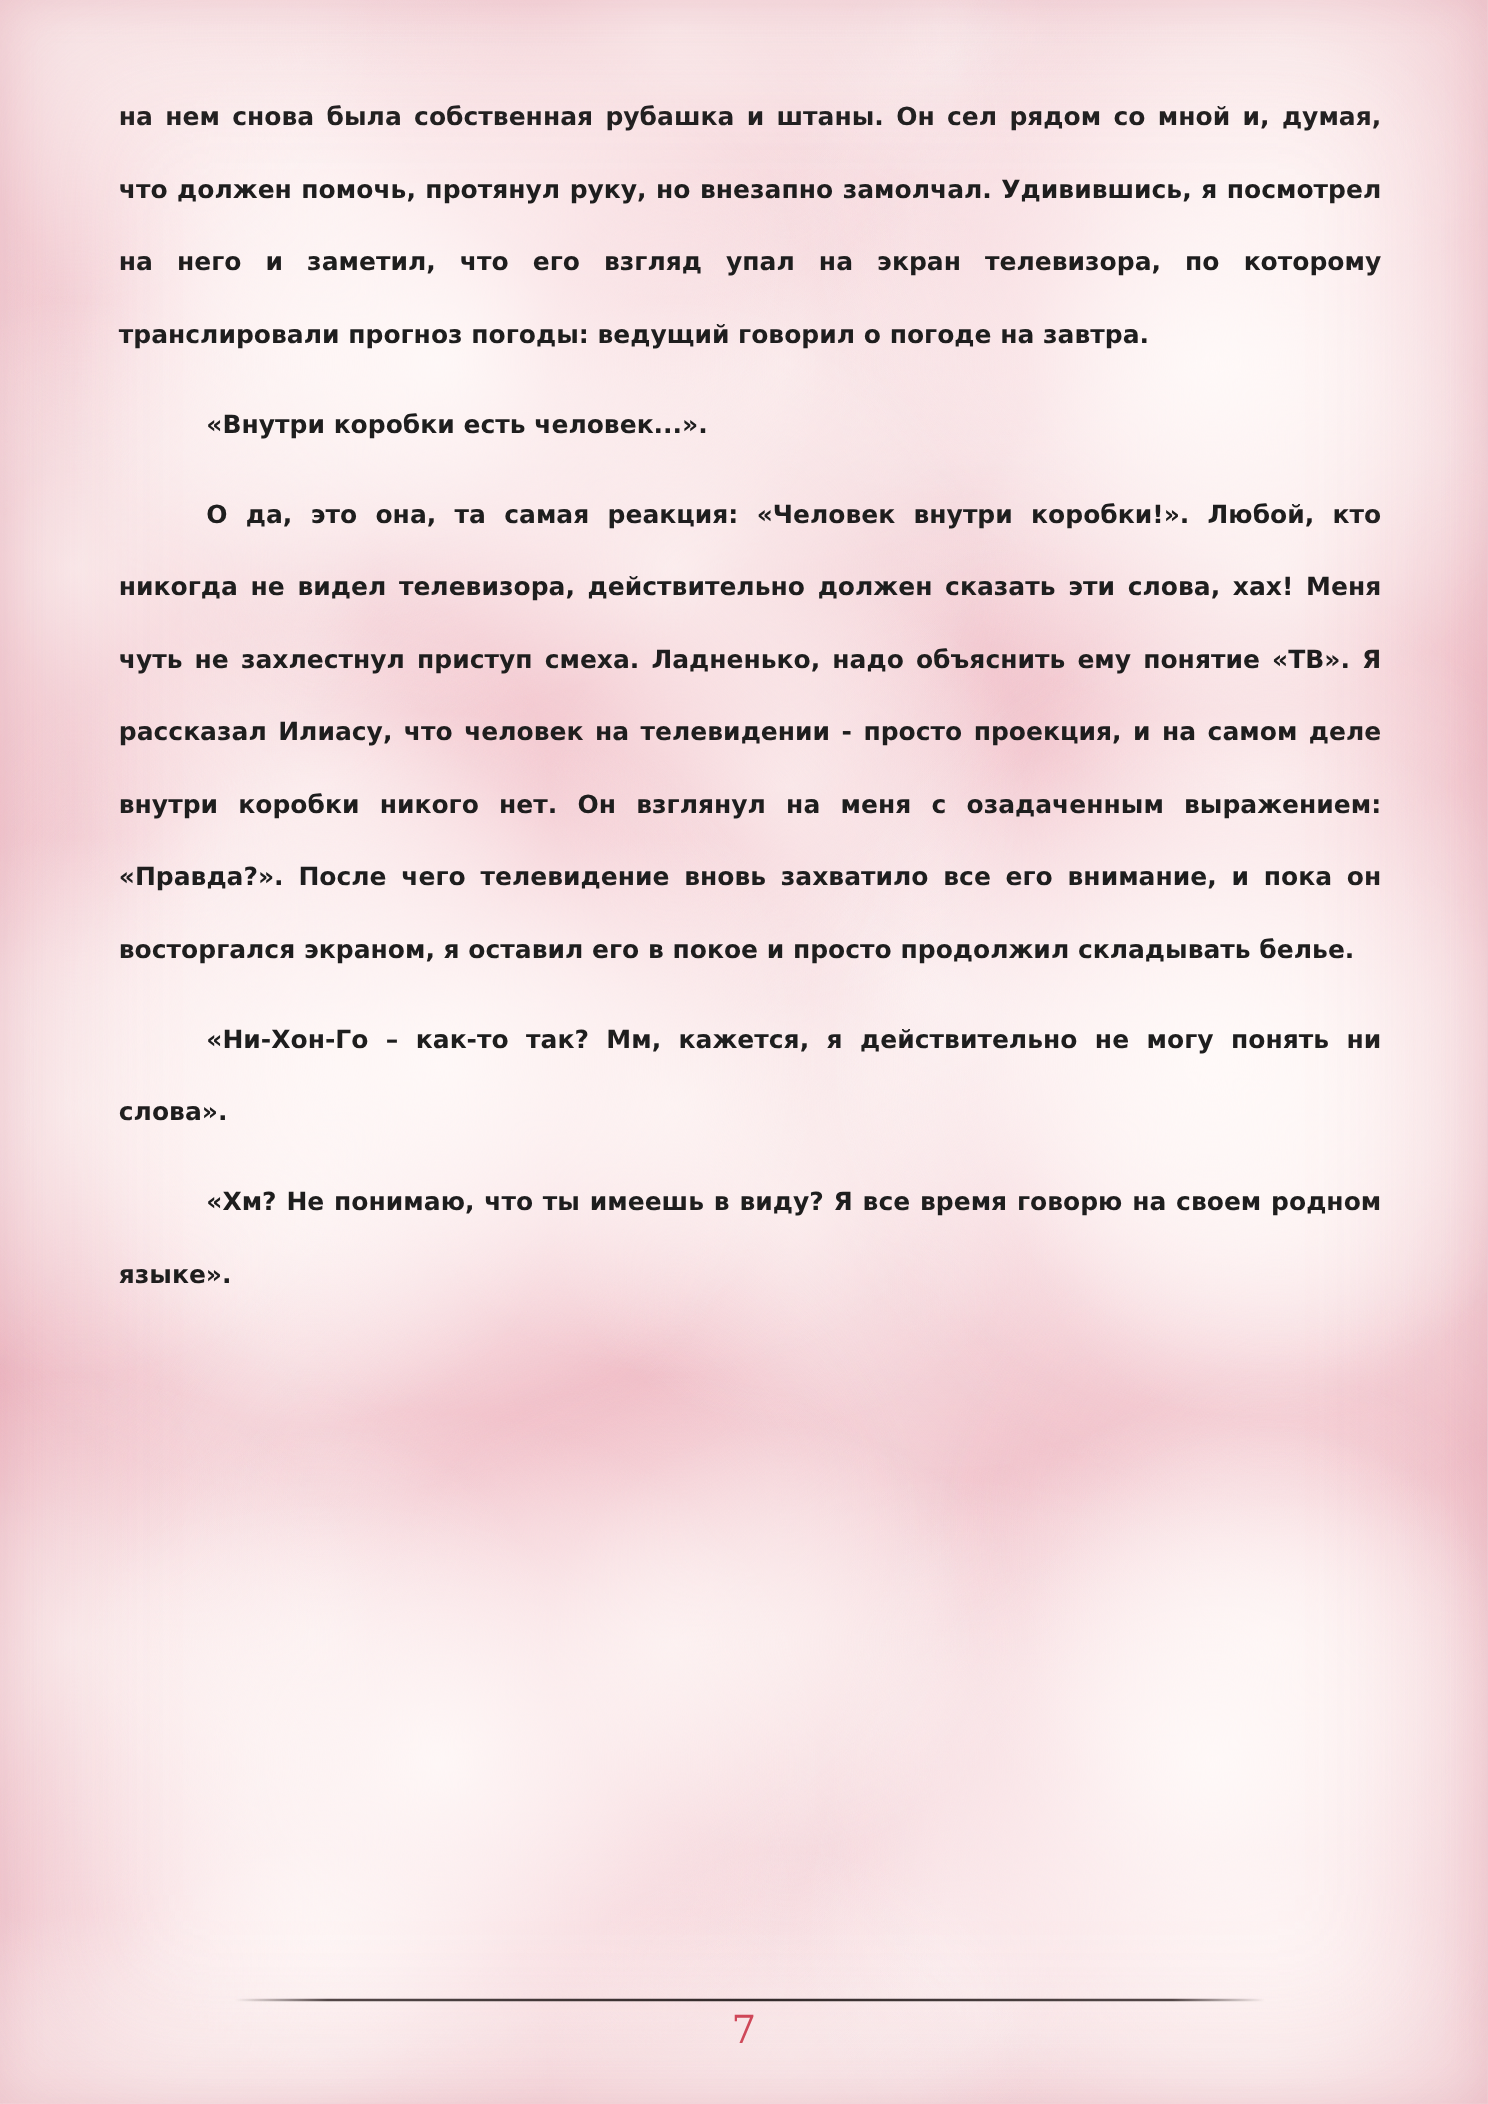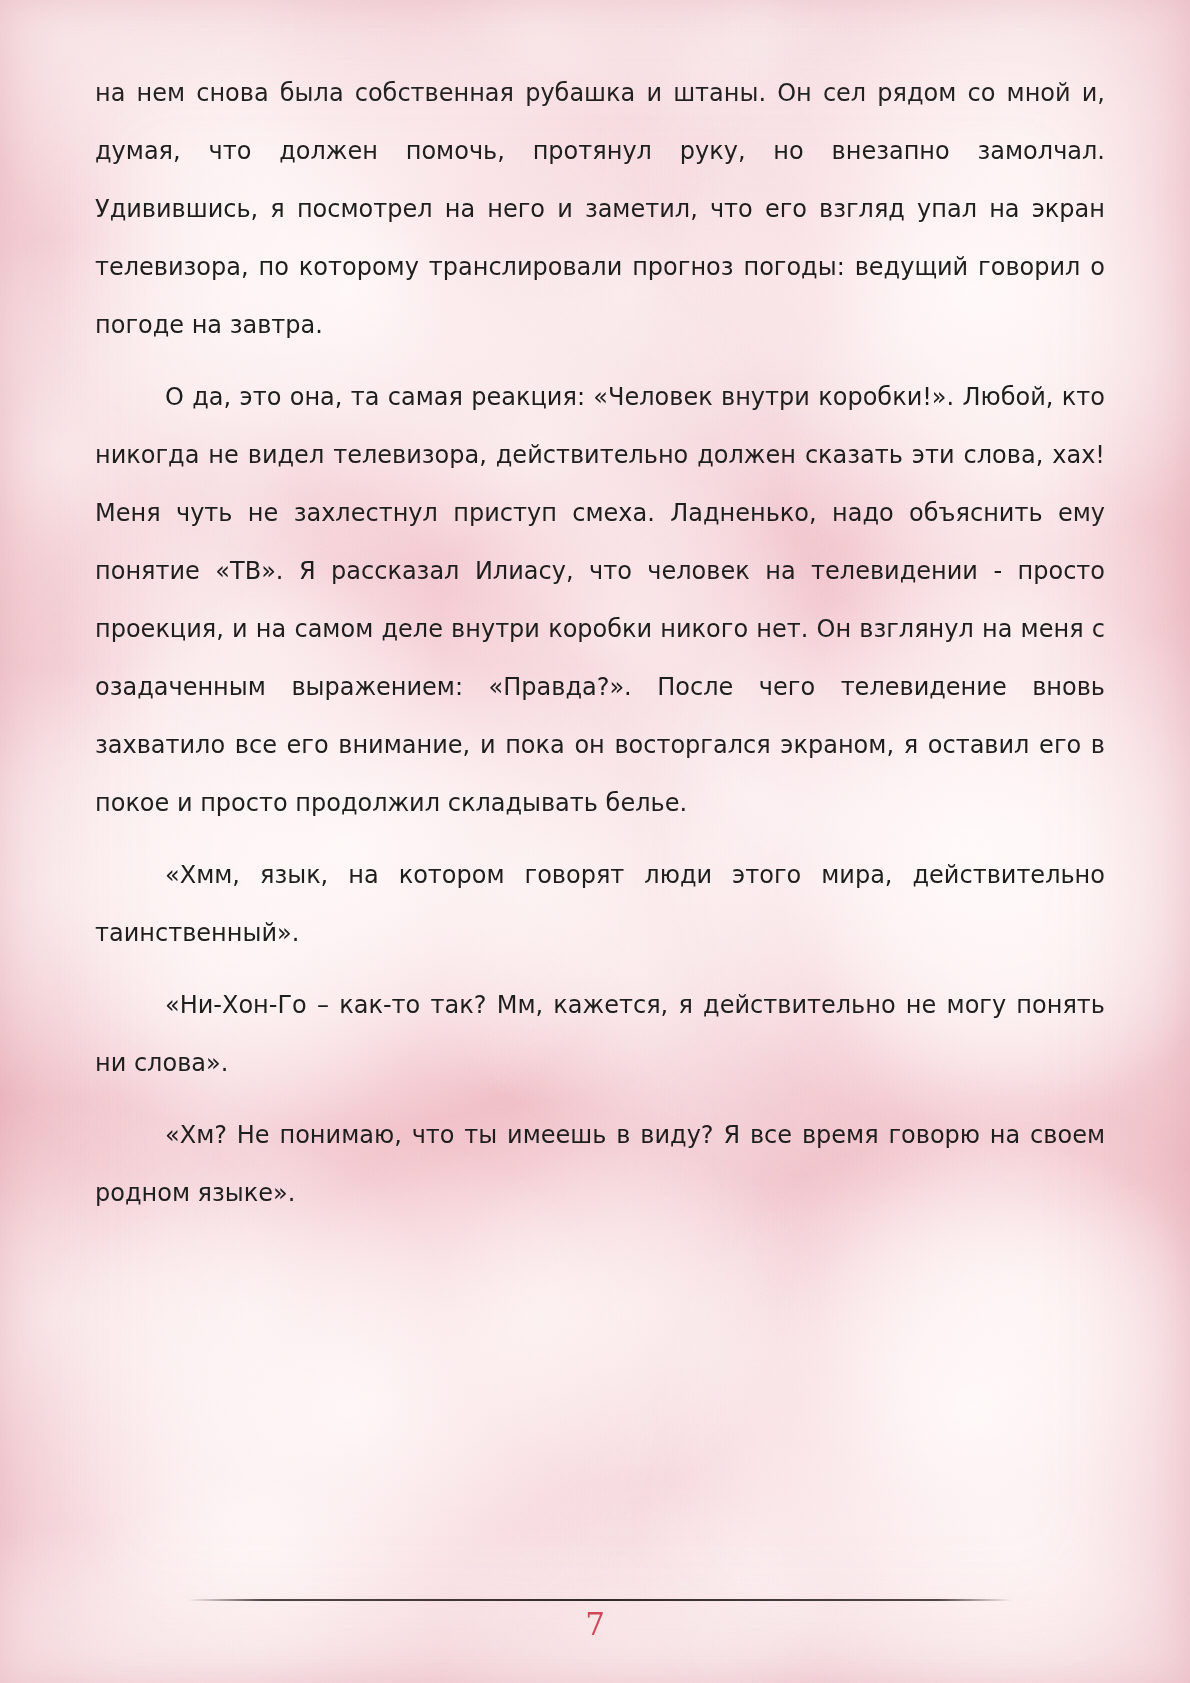--- a/index.html
+++ b/index.html
@@ -57,24 +57,25 @@
     box-shadow:
       inset 0 0 140px rgba(219,148,162,0.30),
       inset 0 0 34px  rgba(214,138,153,0.22);
   }
   .content {
     position: absolute;
     top: 64px;
     left: 95px;
     width: 1010px;
     font-family: "DejaVu Sans", sans-serif;
-    font-size: 24px;
+    font-size: 20px;
     line-height: 58px;
     color: #1e1e1e;
     text-align: justify;
+    font-weight: bold;
   }
   .content p {
     margin: 0 0 14px 0;
   }
   .content p.indent {
     text-indent: 70px;
   }
   .footer-divider {
     position: absolute;
     top: 1599px;
@@ -100,22 +101,22 @@
     color: #cf4455;
   }
 </style>
 </head>
 <body>
 
 <div class="page">
 
   <div class="content">
     <p>на нем снова была собственная рубашка и штаны. Он сел рядом со мной и, думая, что должен помочь, протянул руку, но внезапно замолчал. Удивившись, я посмотрел на него и заметил, что его взгляд упал на экран телевизора, по которому транслировали прогноз погоды: ведущий говорил о погоде на завтра.</p>
+    <p class="indent">«Внутри коробки есть человек...».</p>
     <p class="indent">О да, это она, та самая реакция: «Человек внутри коробки!». Любой, кто никогда не видел телевизора, действительно должен сказать эти слова, хах! Меня чуть не захлестнул приступ смеха. Ладненько, надо объяснить ему понятие «ТВ». Я рассказал Илиасу, что человек на телевидении - просто проекция, и на самом деле внутри коробки никого нет. Он взглянул на меня с озадаченным выражением: «Правда?». После чего телевидение вновь захватило все его внимание, и пока он восторгался экраном, я оставил его в покое и просто продолжил складывать белье.</p>
-    <p class="indent">«Хмм, язык, на котором говорят люди этого мира, действительно таинственный».</p>
     <p class="indent">«Ни-Хон-Го – как-то так? Мм, кажется, я действительно не могу понять ни слова».</p>
     <p class="indent">«Хм? Не понимаю, что ты имеешь в виду? Я все время говорю на своем родном языке».</p>
   </div>
 
   <div class="footer-divider"></div>
 
   <div class="page-number">7</div>
 
 </div>
 

